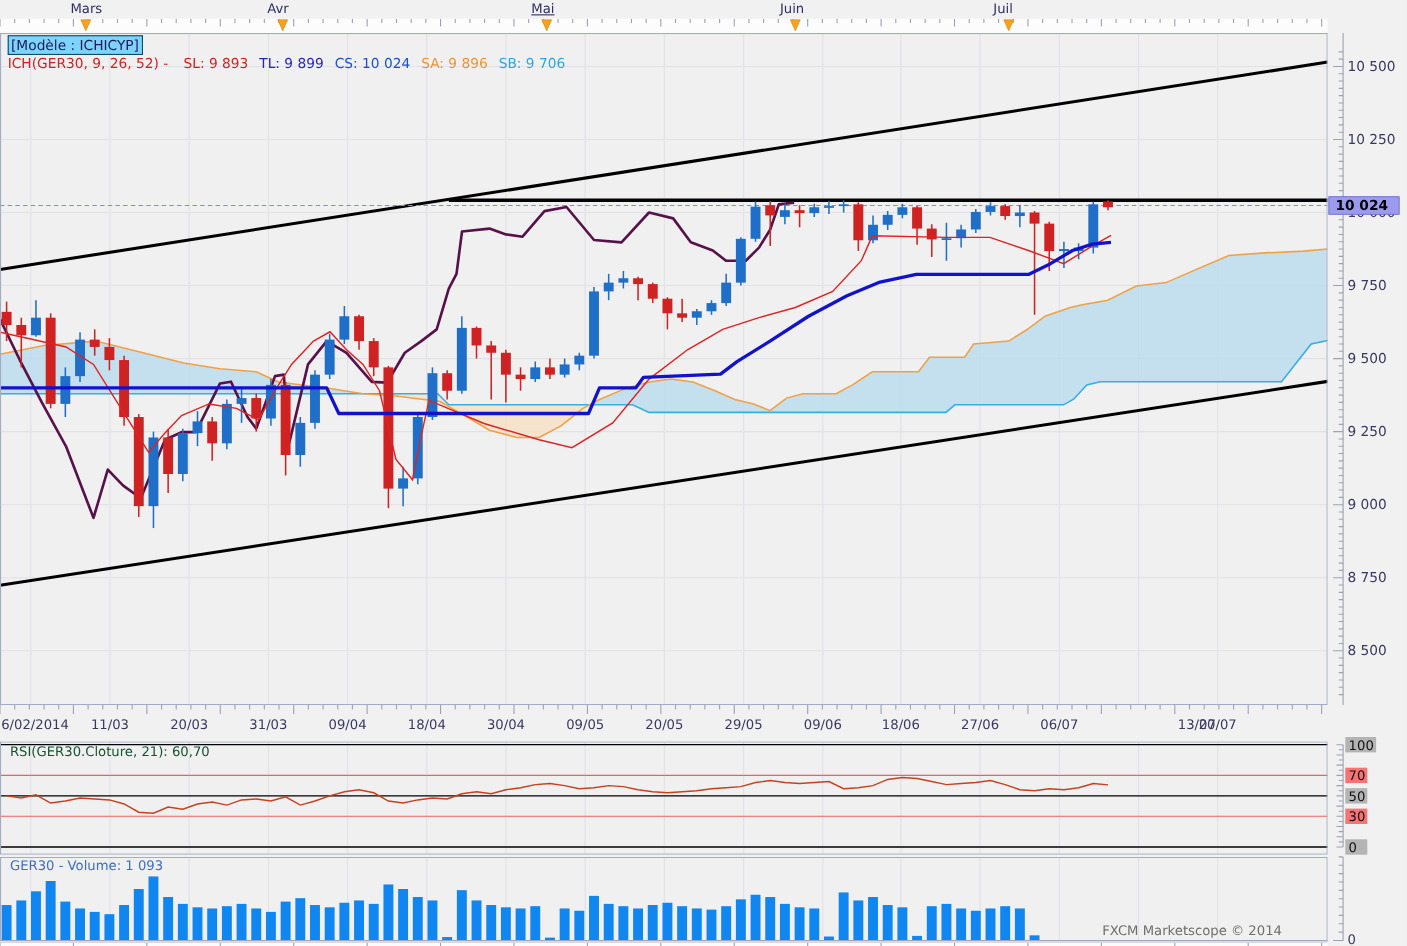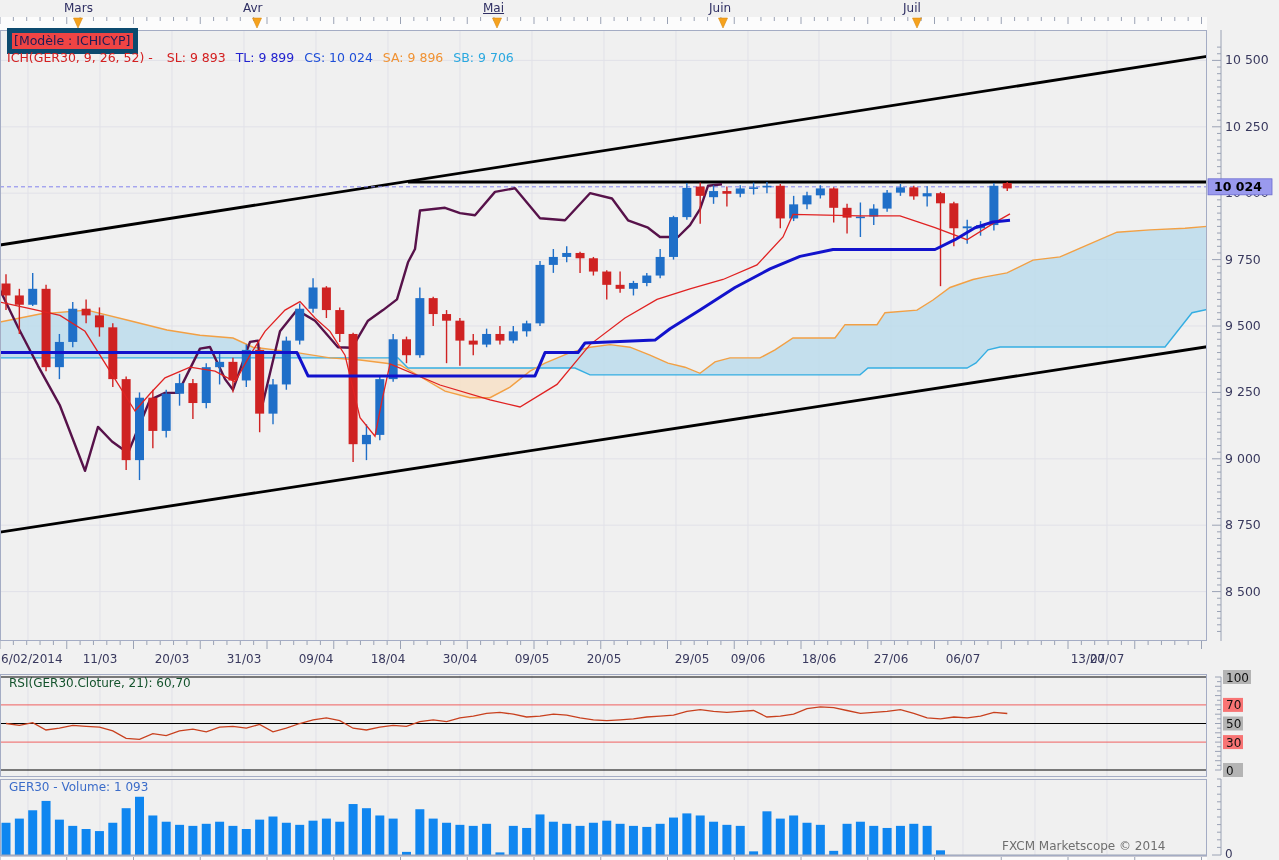--- a/index.html
+++ b/index.html
@@ -3,21 +3,21 @@
 <meta charset="utf-8">
 <style>
   html,body{margin:0;padding:0;background:#e8e8e8;}
   #app{position:relative;width:1279px;height:860px;background:#f1f1f1;overflow:hidden;
        font-family:"DejaVu Sans","Liberation Sans",sans-serif;font-size:11.5px;color:#39395e;}
   .abs{position:absolute;}
   #month-labels span{position:absolute;top:1px;font-size:12px;color:#2f2f63;}
   #month-ruler{left:0;top:17px;width:1207px;height:13px;background:#fcfcfc;border-bottom:1px solid #a4acc4;}
   #main-chart{left:0;top:30px;width:1207px;height:611px;background:#f0f0f0;}
   #legend{left:7px;top:33px;line-height:16px;white-space:nowrap;}
-  #legend .model{color:#1d1d55;font-size:12.5px;background:#ef4444;border:5px solid #0c4a6e;padding:0 3px 1px 2px;}
+  #legend .model{color:#1d1d55;font-size:12.5px;background:#7dd3fc;border:1px solid #0c4a6e;padding:0 3px 1px 2px;}
   #legend-ich{left:7px;top:50px;font-size:12.5px;white-space:nowrap;}
   #legend-ich span{margin-right:10px;}
   #date-bar{left:0;top:641px;width:1207px;height:33px;background:#f1f1f1;}
   #date-bar .lbl{position:absolute;top:11px;font-size:12px;color:#39395e;transform:translateX(-50%);}
   #rsi-panel{left:0;top:674px;width:1207px;height:103px;background:#f0f0f0;}
   #rsi-label{left:9px;top:676px;color:#14532d;font-size:12px;}
   #vol-panel{left:0;top:779px;width:1207px;height:77px;background:#f0f0f0;}
   #vol-label{left:9px;top:780px;color:#3b6cc9;font-size:12px;}
   #copyright{left:1002px;top:839px;color:#6e6e6e;font-size:12px;}
   #bottom-ruler{left:0;top:856px;width:1207px;height:4px;background:#fbfbfb;border-top:1px solid #c9c9d2;}
@@ -437,21 +437,21 @@
       </svg>
   <div class="lbl" style="left: 28px;">26/02/2014</div>
       <div class="lbl" style="left: 100px;">11/03</div>
       <div class="lbl" style="left: 172px;">20/03</div>
       <div class="lbl" style="left: 244px;">31/03</div>
       <div class="lbl" style="left: 316px;">09/04</div>
       <div class="lbl" style="left: 388px;">18/04</div>
       <div class="lbl" style="left: 460px;">30/04</div>
       <div class="lbl" style="left: 532px;">09/05</div>
       <div class="lbl" style="left: 604px;">20/05</div>
-      <div class="lbl" style="left: 692px;">29/05</div>
+      <div class="lbl" style="left: 676px;">29/05</div>
       <div class="lbl" style="left: 748px;">09/06</div>
       <div class="lbl" style="left: 819px;">18/06</div>
       <div class="lbl" style="left: 891px;">27/06</div>
       <div class="lbl" style="left: 963px;">06/07</div>
       <div class="lbl" style="left: 1088px;">13/07</div>
       <div class="lbl" style="left: 1107px;">20/07</div>
     </div>
 
   <div class="abs" id="rsi-panel">
     <svg id="rsisvg" width="1207" height="103">

